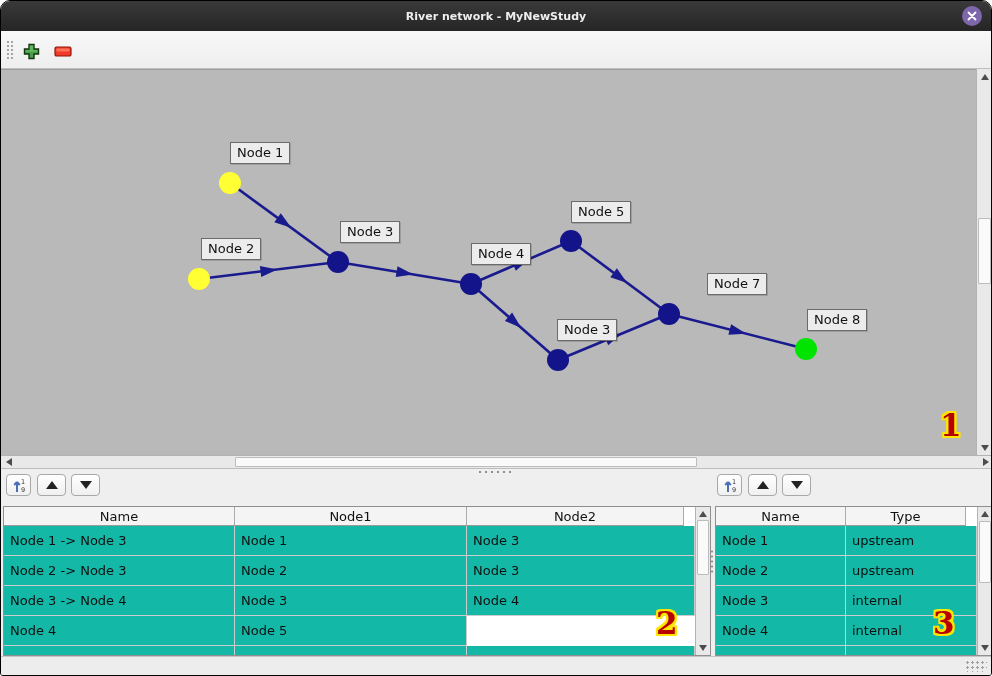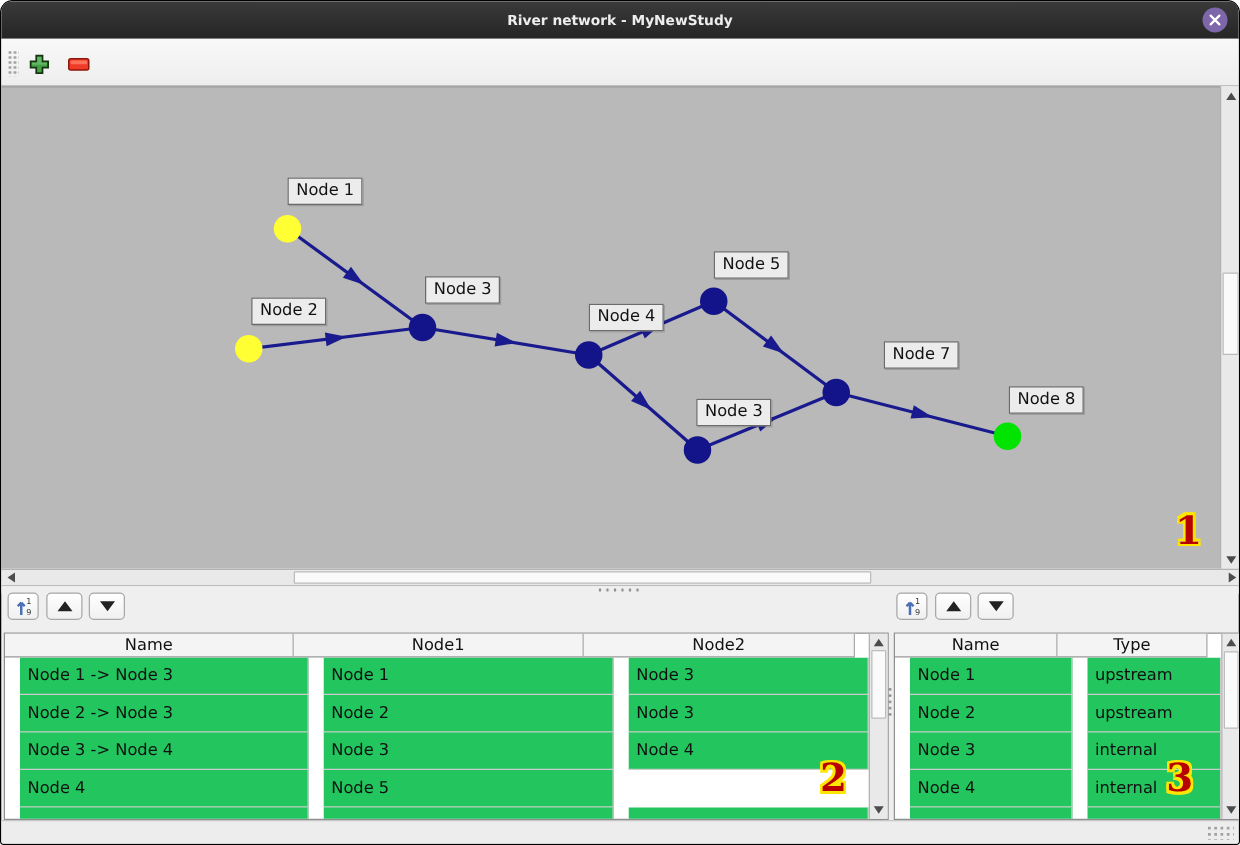--- a/index.html
+++ b/index.html
@@ -69,21 +69,21 @@
   
   .table-box{position:absolute;top:505px;height:150px;background:#ffffff;border:1px solid #8f8f8f;box-sizing:border-box;}
   #reaches-table{left:2px;width:708px;}
   #nodes-table{left:714px;width:278px;}
   .thead{display:flex;height:18px;background:#f4f4f4;border-bottom:1px solid #9a9a9a;margin-right:26px;}
   .th{font-size:13px;color:#111;display:flex;align-items:center;justify-content:center;
       border-right:1px solid #ababab;box-sizing:border-box;}
   .tbody{position:absolute;top:19px;left:0;right:15px;bottom:0;overflow:hidden;}
   .tr{display:flex;height:30px;}
   .td{font-size:13px;color:#111;display:flex;align-items:center;padding-left:6px;
-      border-right:1px solid #cccccc;border-bottom:1px solid #cccccc;box-sizing:border-box;background:#22c55e;margin-left:12px;}
+      border-right:1px solid #cccccc;border-bottom:1px solid #cccccc;box-sizing:border-box;background:#14b8a6;}
   #reaches-table .th:nth-child(1),#reaches-table .td:nth-child(1){flex:0 0 231px;}
   #reaches-table .th:nth-child(2),#reaches-table .td:nth-child(2){flex:0 0 232px;}
   #reaches-table .th:nth-child(3),#reaches-table .td:nth-child(3){flex:1 1 auto;}
   #nodes-table .th:nth-child(1),#nodes-table .td:nth-child(1){flex:0 0 130px;}
   #nodes-table .th:nth-child(2),#nodes-table .td:nth-child(2){flex:1 1 auto;}
   .tbl-scroll{top:0;right:0;bottom:0;width:15px;border-left:1px solid #b3b3b3;}
   .tbl-scroll .up{top:0;left:0;right:0;height:14px;}
   .tbl-scroll .down{bottom:0;left:0;right:0;height:14px;}
   #reaches-table .sb-thumb{left:1px;width:12px;top:13px;height:55px;}
   #nodes-table .sb-thumb{left:1px;width:12px;top:14px;height:62px;}

